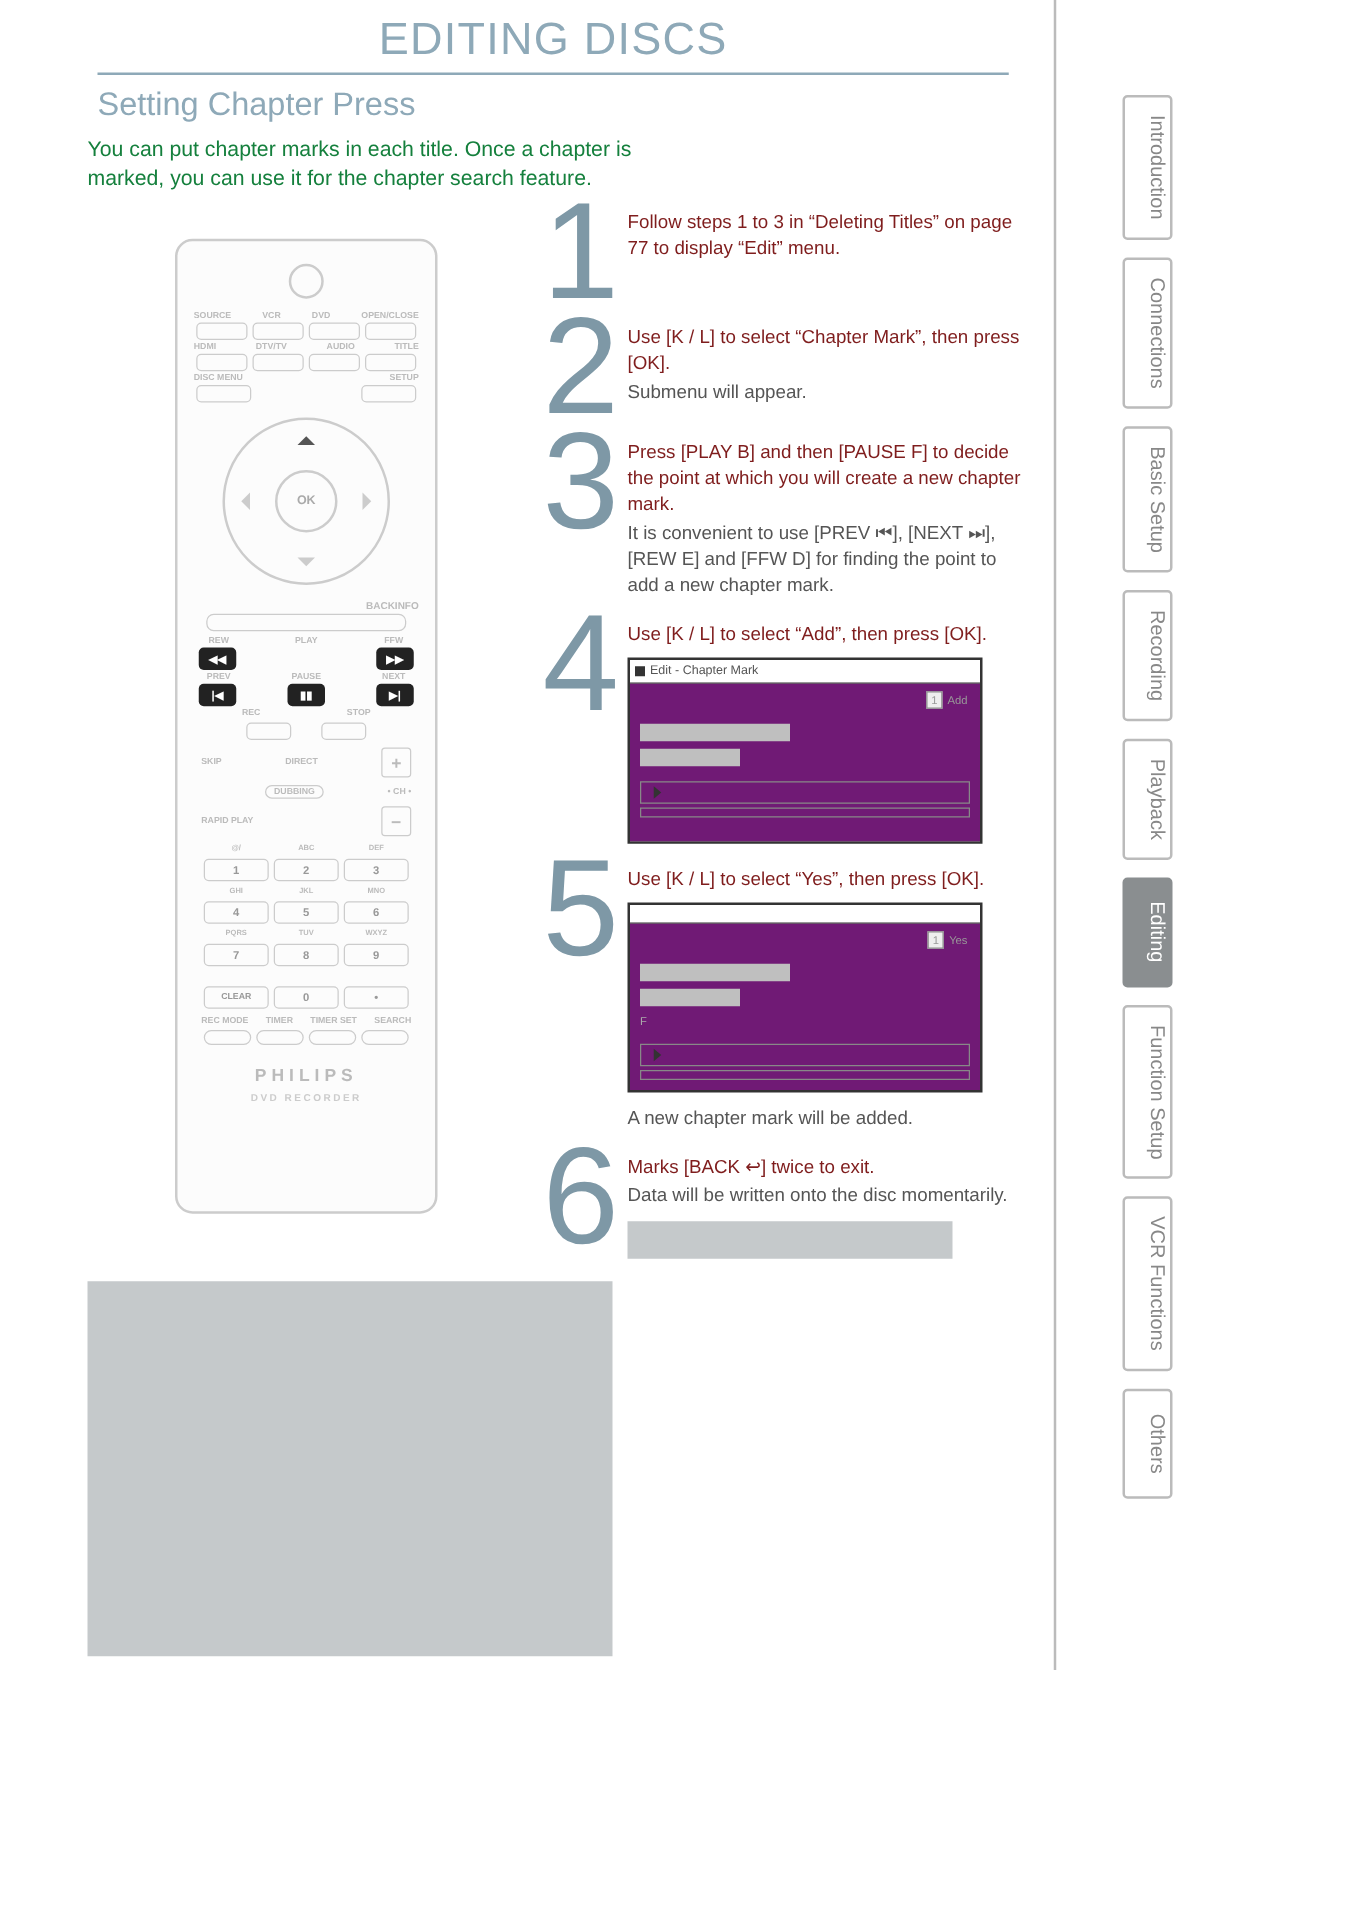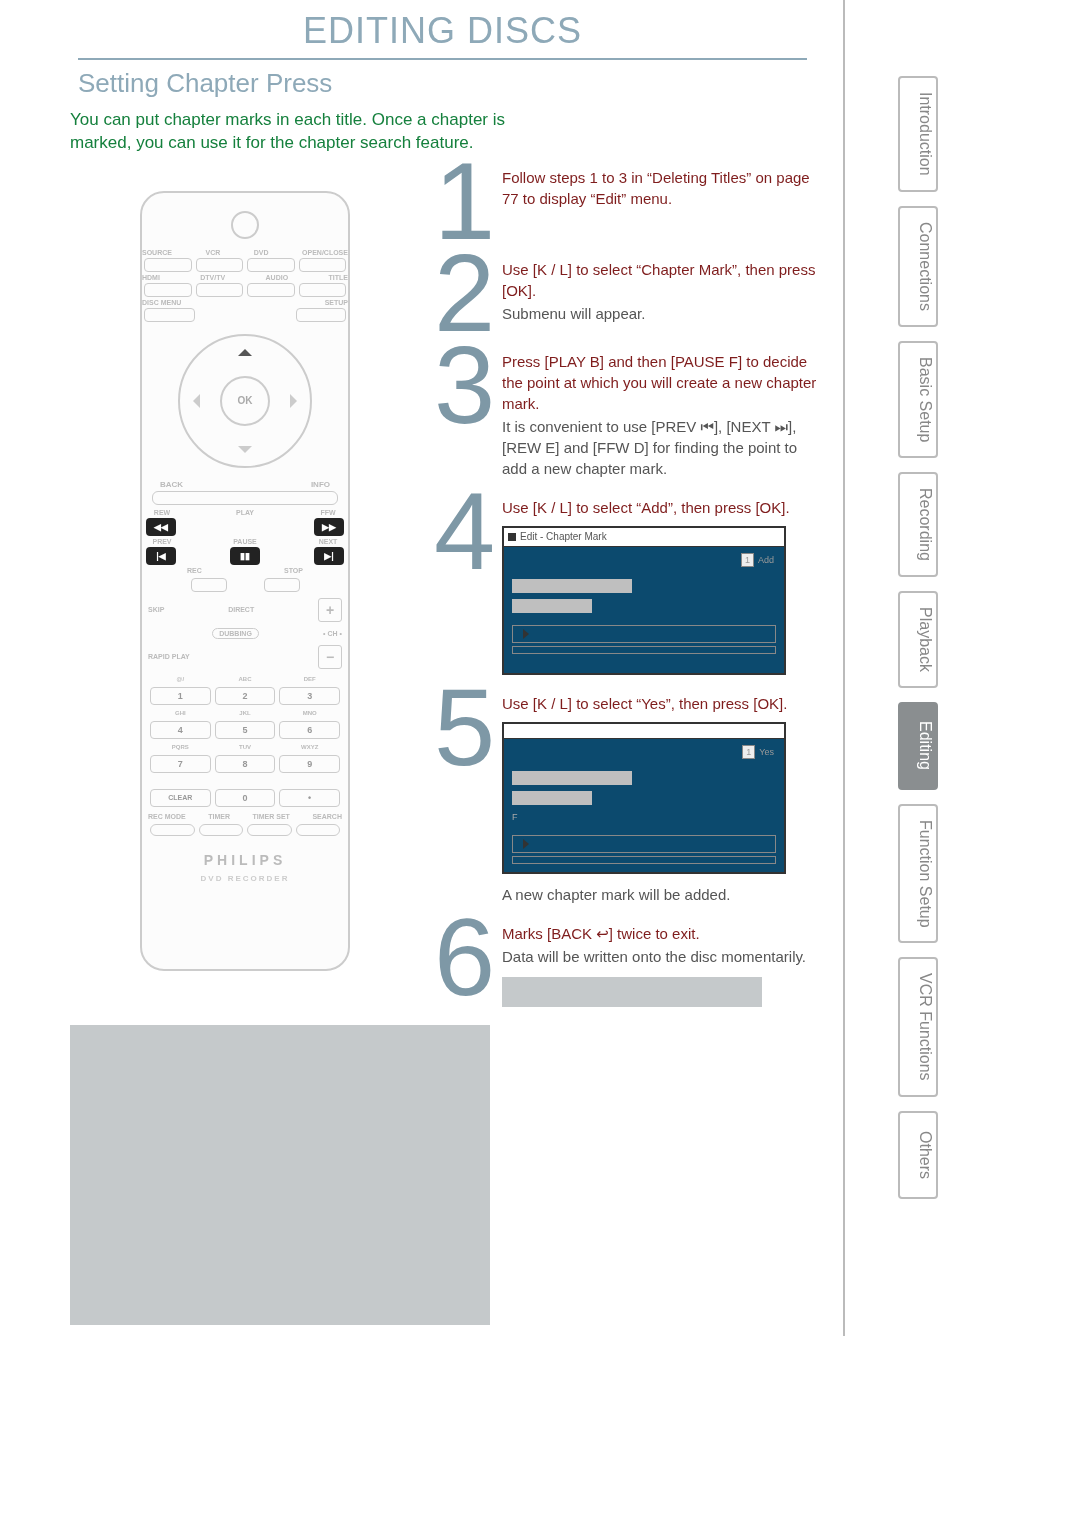--- a/index.html
+++ b/index.html
@@ -5,33 +5,33 @@
 html,body{margin:0;padding:0;background:#fff;font-family:Arial,Helvetica,sans-serif;color:#444}
 .page{width:1080px;height:1336px;position:relative;box-sizing:border-box}
 .main{position:absolute;left:60px;top:0;width:785px;height:1526px;border-right:2px solid #bbb;box-sizing:border-box;padding-right:18px}
 .title{font-size:36px;letter-spacing:1px;color:#8ea9b8;text-align:center;padding:10px 0 6px;font-weight:400}
 .hr{border-top:2px solid #8ea9b8;margin:0 18px 8px 18px}
 .section{font-size:26px;color:#8ea9b8;margin:6px 0 10px 18px}
 .intro{font-size:17px;line-height:1.35;color:#15803d;margin:0 0 6px 10px;max-width:440px}
 .cols{display:flex;align-items:flex-start}
 .left{width:370px;flex-shrink:0}
 .right{flex:1;padding-left:4px}
-.remote{margin:30px auto 0;width:210px;height:780px;border:2px solid #ccc;border-radius:24px;background:#fcfcfc;position:relative;box-sizing:border-box;padding:14px 0;color:#bbb;font-size:9px;text-align:center;font-weight:bold}
+.remote{margin:30px auto 0;width:210px;height:780px;border:2px solid #ccc;border-radius:14px;background:#fcfcfc;position:relative;box-sizing:border-box;padding:14px 13px;color:#bbb;font-size:9px;text-align:center;font-weight:bold}
 .remote .power{width:24px;height:24px;border:2px solid #ccc;border-radius:50%;margin:4px auto 10px;position:relative}
 .remote .row{display:flex;justify-content:space-between;margin:2px 0;align-items:center}
 .remote .btn{border:1.5px solid #ccc;border-radius:4px;height:12px;flex:1;margin:0 2px}
 .remote .lbl4{display:flex;justify-content:space-between;font-size:7px}
 .remote .circlepad{width:130px;height:130px;border:2px solid #ccc;border-radius:50%;margin:12px auto;position:relative}
 .remote .circlepad .ok{position:absolute;left:50%;top:50%;transform:translate(-50%,-50%);width:46px;height:46px;border:2px solid #ccc;border-radius:50%;line-height:46px;font-size:10px;color:#aaa}
 .remote .circlepad .tri{position:absolute;width:0;height:0;border:7px solid transparent}
 .remote .circlepad .up{left:50%;top:6px;transform:translateX(-50%);border-bottom-color:#555}
 .remote .circlepad .dn{left:50%;bottom:6px;transform:translateX(-50%);border-top-color:#ccc}
 .remote .circlepad .lf{left:6px;top:50%;transform:translateY(-50%);border-right-color:#ccc}
 .remote .circlepad .rt{right:6px;top:50%;transform:translateY(-50%);border-left-color:#ccc}
-.remote .back-info{display:flex;justify-content:space-between;font-size:8px;margin:0 18px}
+.remote .back-info{display:flex;justify-content:flex-end;font-size:8px;margin:0 0}
 .remote .cassette{height:12px;border:1.5px solid #ccc;border-radius:6px;margin:2px 10px 4px}
 .remote .media{display:flex;justify-content:space-between;margin:2px 4px;align-items:center;font-size:7px}
 .remote .media .mb{width:32px}
 .remote .blk{display:flex;justify-content:space-between;margin:2px 4px}
 .remote .blk .b{width:30px;height:18px;background:#222;border-radius:4px;color:#fff;line-height:18px;font-size:9px}
 .remote .blk .b .sym{font-family:Arial}
 .remote .recstop{display:flex;justify-content:space-around;margin:4px 30px}
 .remote .recstop .b{width:34px;height:12px;border:1.5px solid #ccc;border-radius:4px}
 .remote .ch{display:flex;justify-content:space-between;align-items:center;margin:6px 6px;font-size:7px}
 .remote .ch .plus{width:22px;height:22px;border:1.5px solid #ccc;border-radius:3px;line-height:22px;font-size:14px}
@@ -44,21 +44,21 @@
 .remote .sub{font-size:8px;color:#ccc;letter-spacing:2px;margin-top:6px}
 .gray-box{position:absolute;left:10px;top:1025px;width:420px;height:300px;background:#c5c9cb}
 .step{display:flex;align-items:flex-start;margin-bottom:12px}
 .num{font-size:110px;line-height:80px;color:#7e98a6;font-weight:300;width:60px;text-align:center;font-family:"Arial Narrow",Arial;margin-right:8px;flex-shrink:0}
 .step-body{padding-top:6px;font-size:18px;line-height:1.4;color:#555}
 .step-body .lead{color:#7f1d1d;font-size:15px}
 .step-body .note{font-size:15px;color:#555;margin-top:2px}
 .screen{border:2px solid #333;width:280px;margin-top:8px}
 .screen .hdr{background:#fff;border-bottom:1px solid #333;padding:2px 4px;font-size:10px;display:flex;align-items:center}
 .screen .hdr .sq{width:8px;height:8px;background:#333;margin-right:4px;display:inline-block}
-.screen .body{padding:8px;background:#0c4a6e;position:relative;min-height:110px}
+.screen .body{padding:8px;background:#701a75;position:relative;min-height:110px}
 .screen .tag{position:absolute;right:10px;top:6px;font-size:9px;color:#999}
 .screen .tag .bx{display:inline-block;border:1px solid #888;padding:0 3px;margin-right:4px;background:#eee}
 .screen .bar{height:14px;background:#bfbfbf;margin:6px 0;width:120px}
 .screen .timeline{border:1px solid #888;height:16px;margin-top:12px;position:relative}
 .screen .timeline::before{content:"";position:absolute;left:10px;top:3px;border-left:6px solid #333;border-top:5px solid transparent;border-bottom:5px solid transparent}
 .screen .timeline2{border:1px solid #888;height:6px;margin-top:3px}
 .screen2 .fnote{font-size:9px;color:#aaa;margin-top:4px}
 .side-tabs{position:absolute;right:142px;top:76px;width:40px;display:flex;flex-direction:column;gap:14px}
 .tab{border:2px solid #bbb;border-radius:4px;padding:14px 2px;font-size:16px;color:#888;writing-mode:vertical-rl;text-align:center;background:#fff;min-height:88px;box-sizing:border-box}
 .tab.active{background:#8a8e90;color:#fff;border-color:#8a8e90}

